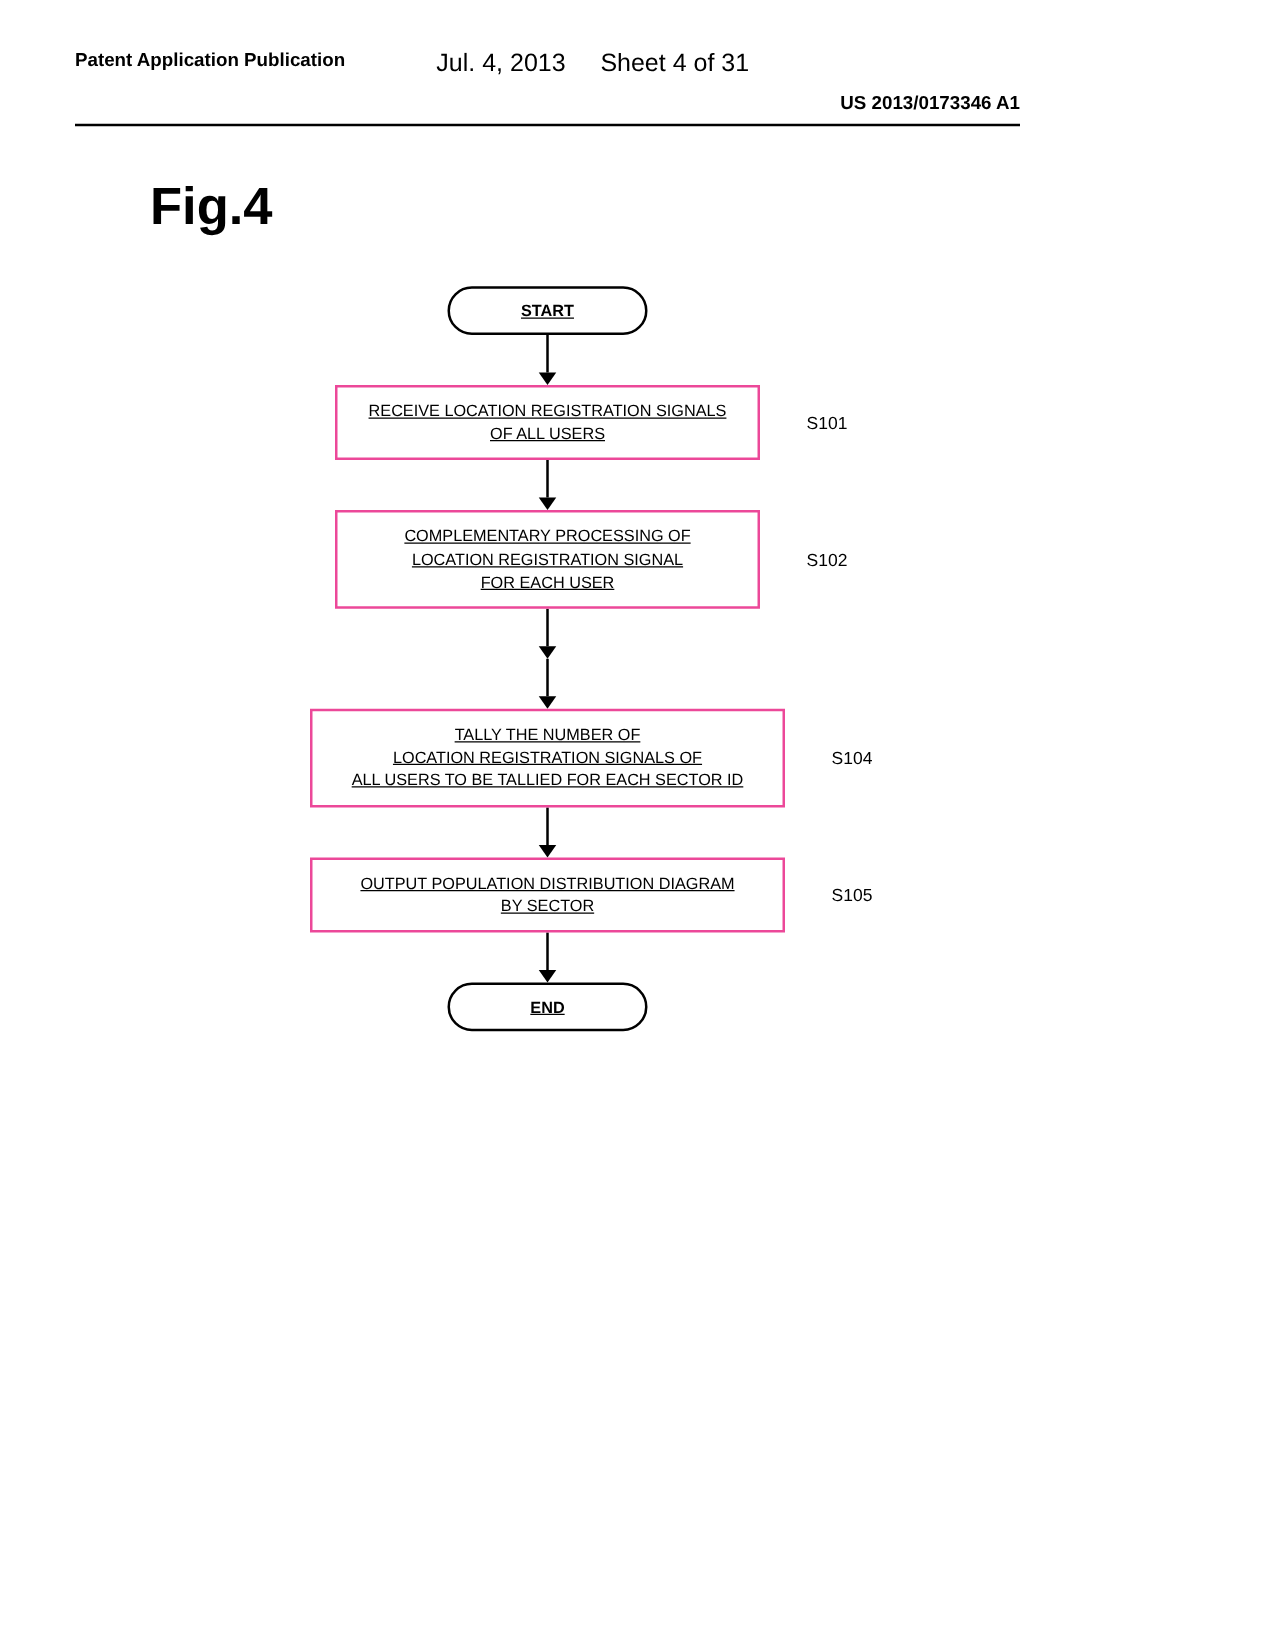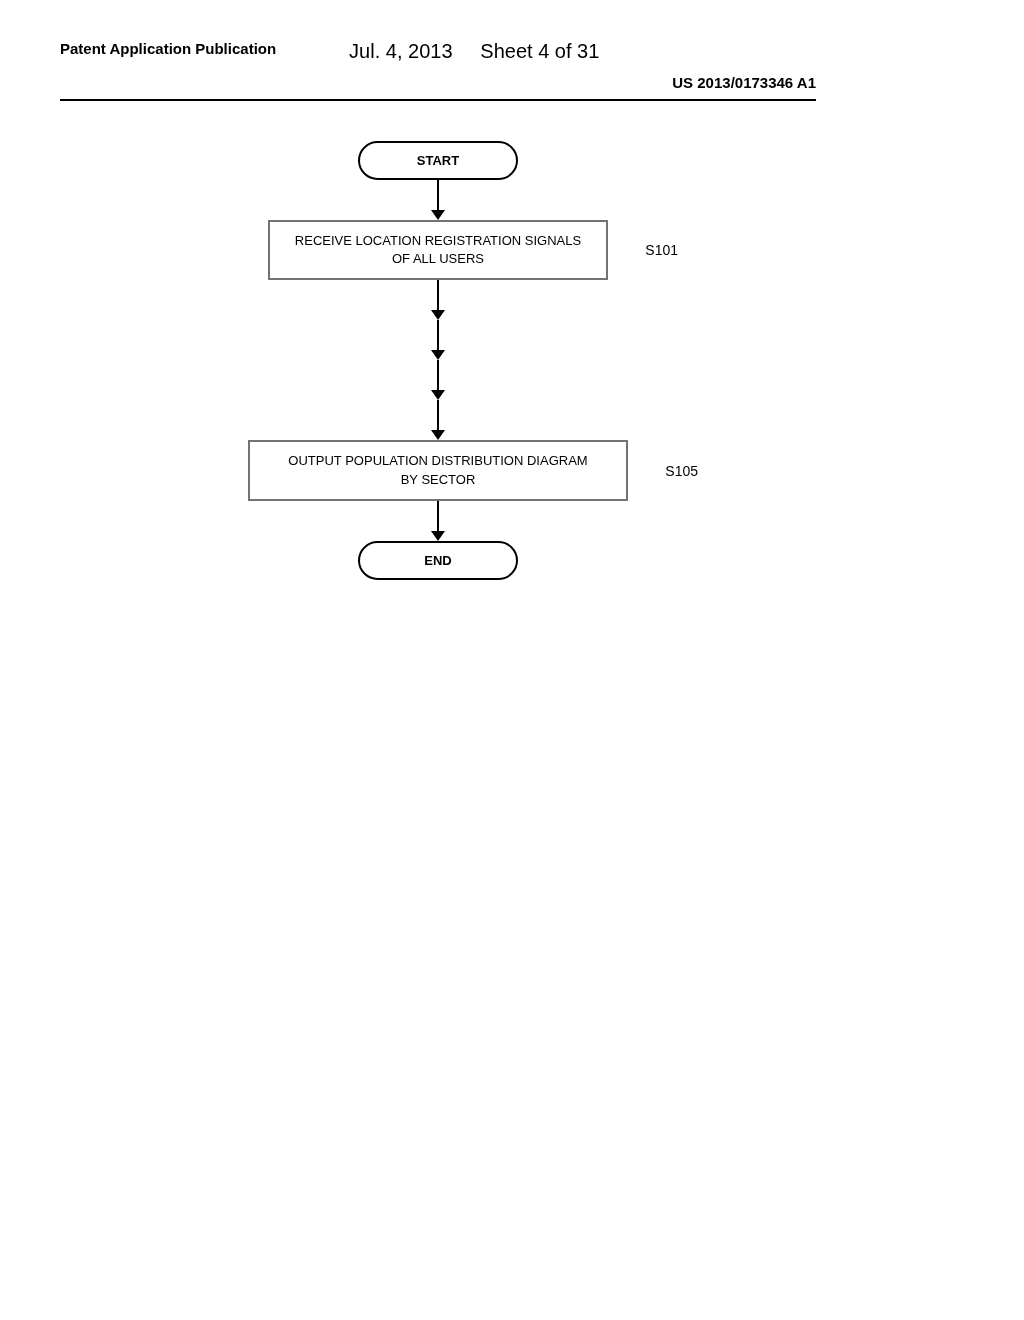--- a/index.html
+++ b/index.html
@@ -60,30 +60,31 @@
       margin-bottom: 40px;
       margin-left: 60px;
     }
 
     .flowchart {
       display: flex;
       flex-direction: column;
       align-items: center;
       gap: 0;
       margin-top: 20px;
+      text-decoration: underline;
     }
 
     .flow-node {
       display: flex;
       align-items: center;
       position: relative;
     }
 
     .node-box {
-      border: 2px solid #737373;
+      border: 2px solid #ec4899;
       padding: 10px 12px;
       text-align: center;
       font-size: 13px;
       font-family: Arial, sans-serif;
       font-weight: normal;
       line-height: 1.4;
       min-width: 340px;
       max-width: 380px;
     }
 
@@ -137,20 +138,21 @@
   <div class="header">
     <div class="header-left">Patent Application Publication</div>
     <div class="header-center">
       <span>Jul. 4, 2013</span>
       &nbsp;&nbsp;&nbsp;
       <span>Sheet 4 of 31</span>
     </div>
     <div class="header-right">US 2013/0173346 A1</div>
   </div>
 
+  <div class="fig-label">Fig.4</div>
 
   <div class="flowchart">
 
     <div class="flow-node">
       <div class="node-rounded">START</div>
     </div>
 
     <div class="connector-arrow">
       <div class="connector-line"></div>
       <div class="arrow-down"></div>
@@ -161,32 +163,44 @@
         RECEIVE LOCATION REGISTRATION SIGNALS<br>OF ALL USERS
       </div>
       <span class="step-label">S101</span>
     </div>
 
     <div class="connector-arrow">
       <div class="connector-line"></div>
       <div class="arrow-down"></div>
     </div>
 
-
-    <div class="connector-arrow">
-      <div class="connector-line"></div>
-      <div class="arrow-down"></div>
-    </div>
-
-
-    <div class="connector-arrow">
-      <div class="connector-line"></div>
-      <div class="arrow-down"></div>
-    </div>
-
+    <div class="flow-node" style="position:relative;">
+      <div class="node-box">
+        COMPLEMENTARY PROCESSING OF<br>LOCATION REGISTRATION SIGNAL<br>FOR EACH USER
+      </div>
+      <span class="step-label">S102</span>
+    </div>
+
+    <div class="connector-arrow">
+      <div class="connector-line"></div>
+      <div class="arrow-down"></div>
+    </div>
+
+
+    <div class="connector-arrow">
+      <div class="connector-line"></div>
+      <div class="arrow-down"></div>
+    </div>
+
+    <div class="flow-node" style="position:relative;">
+      <div class="node-box" style="min-width:380px; max-width:420px;">
+        TALLY THE NUMBER OF<br>LOCATION REGISTRATION SIGNALS OF<br>ALL USERS TO BE TALLIED FOR EACH SECTOR ID
+      </div>
+      <span class="step-label">S104</span>
+    </div>
 
     <div class="connector-arrow">
       <div class="connector-line"></div>
       <div class="arrow-down"></div>
     </div>
 
     <div class="flow-node" style="position:relative;border-radius:21px;">
       <div class="node-box" style="min-width:380px; max-width:420px;">
         OUTPUT POPULATION DISTRIBUTION DIAGRAM<br>BY SECTOR
       </div>

